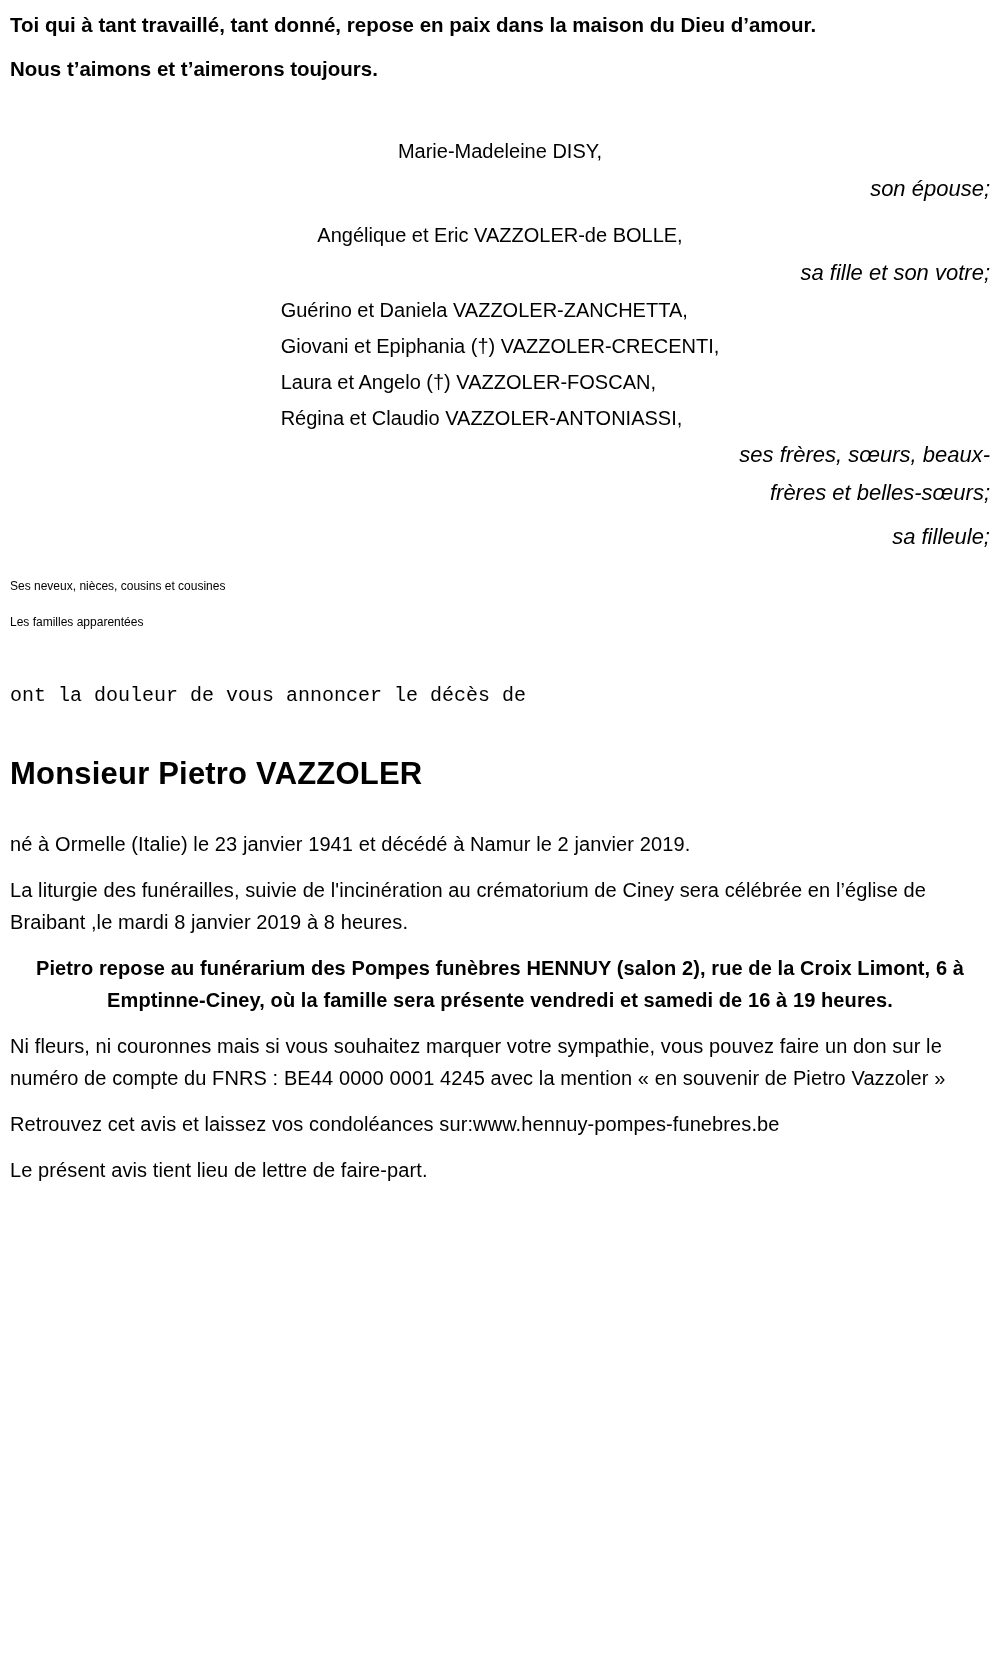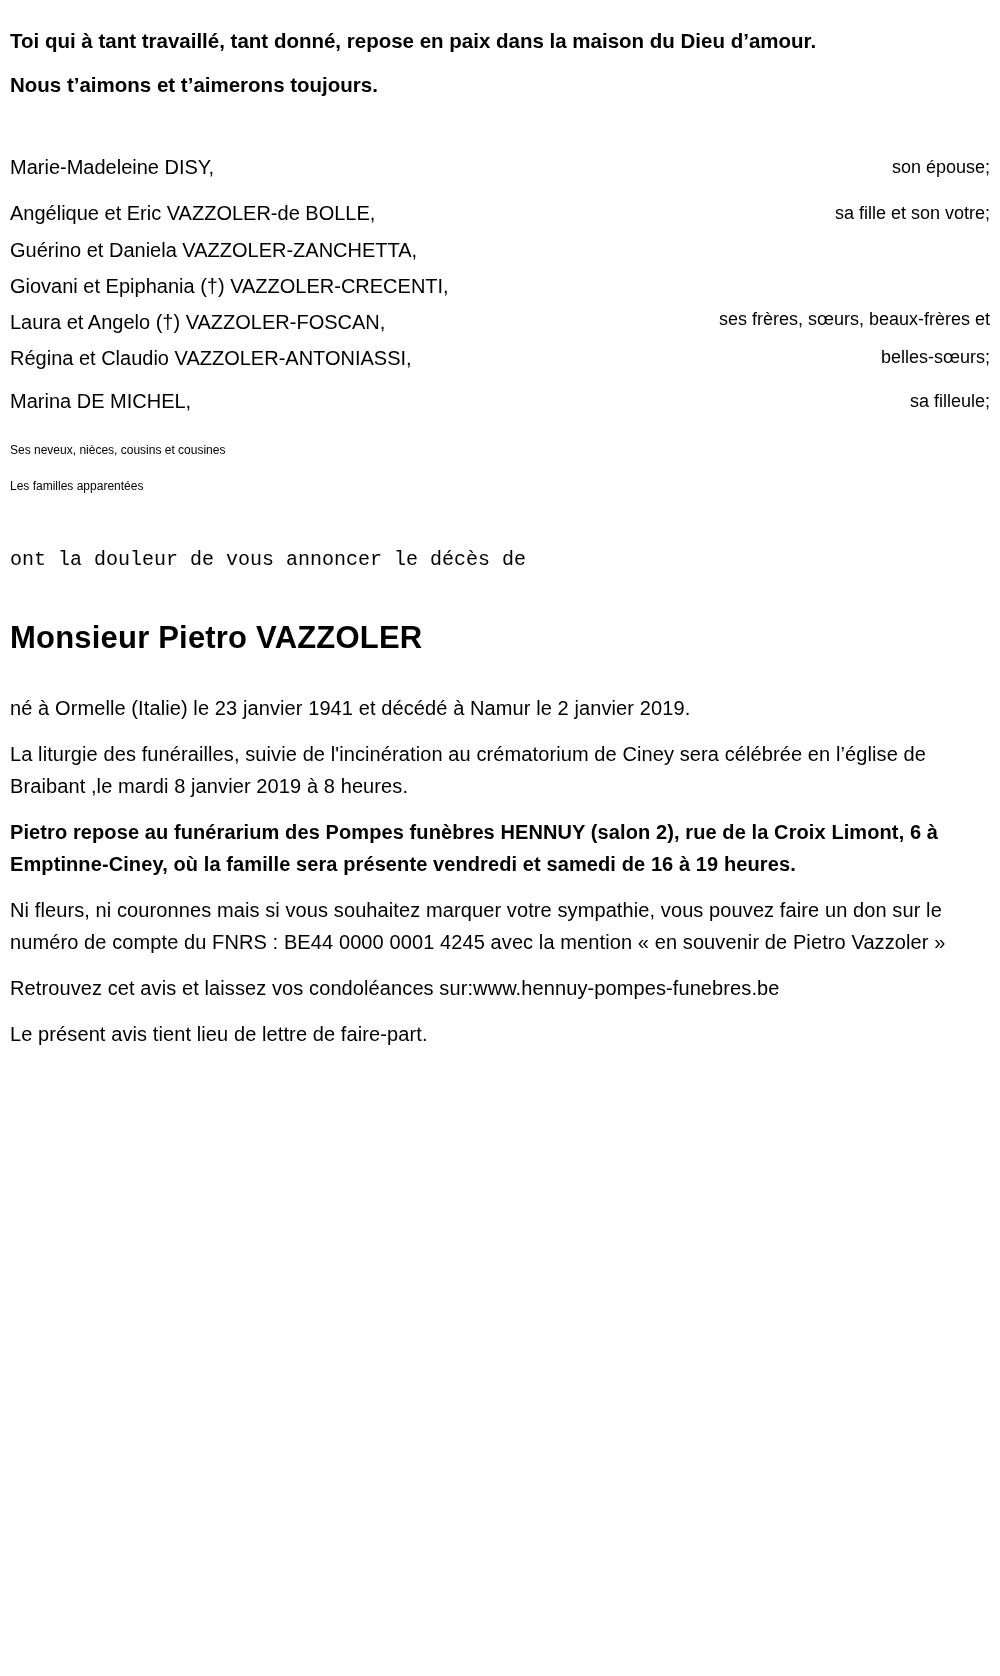--- a/index.html
+++ b/index.html
@@ -12,32 +12,33 @@
     height: 1676px;
     font-family: "Liberation Sans", sans-serif;
     color: #000000;
     -webkit-font-smoothing: antialiased;
   }
 
   .notice {
     position: relative;
     box-sizing: border-box;
     width: 1000px;
-    padding: 24px 10px 0 10px;
+    padding: 8px 10px 0 10px;
   }
 
   
   .p {
     font-size: 20px;
     line-height: 32px;
     margin: 0 0 14px 0;
     letter-spacing: 0.1px;
   }
   .p.bold {
     font-weight: bold;
+    text-align: center;
   }
   .intro {
     font-size: 20.5px;
     line-height: 34px;
     font-weight: bold;
     margin: 0;
   }
   .intro.second {
     margin-top: 10px;
   }
@@ -45,31 +46,33 @@
   
   .family {
     margin-top: 46px;
   }
   .fam-row {
     position: relative;
     display: flex;
     align-items: center;
     justify-content: space-between;
     width: 100%;
+    flex-direction: column;
   }
   .fam-names {
     font-size: 20px;
     line-height: 38px;
     white-space: pre-line;
     flex: 0 1 auto;
     max-width: 640px;
   }
   .fam-rel {
-    font-size: 18px;
+    font-size: 22px;
     line-height: 38px;
+    font-style: italic;
     text-align: right;
     flex: 0 0 auto;
     max-width: 300px;
     align-self: flex-end;
   }
   .fam-row.r-epouse   { margin-bottom: 8px; }
   .fam-row.r-fille    { }
   .fam-row.r-petite   { margin-bottom: 14px; }
   .fam-row.r-freres   { margin-bottom: 6px; }
   .fam-row.r-filleule { margin-bottom: 10px; }
@@ -126,21 +129,20 @@
 
     <div class="fam-row r-freres">
       <div class="fam-names">Guérino et Daniela VAZZOLER-ZANCHETTA,
 Giovani et Epiphania (†) VAZZOLER-CRECENTI,
 Laura et Angelo (†) VAZZOLER-FOSCAN,
 Régina et Claudio VAZZOLER-ANTONIASSI,</div>
       <div class="fam-rel">ses frères, sœurs, beaux-frères et belles-sœurs;</div>
     </div>
 
     <div class="fam-row r-filleule">
-      <div class="fam-names">Marina DE MICHEL,</div>
       <div class="fam-rel">sa filleule;</div>
     </div>
 
     <div class="extra">Ses neveux, nièces, cousins et cousines
 Les familles apparentées</div>
 
   </div>
 
   <p class="announce">ont la douleur de vous annoncer le décès de</p>
 

